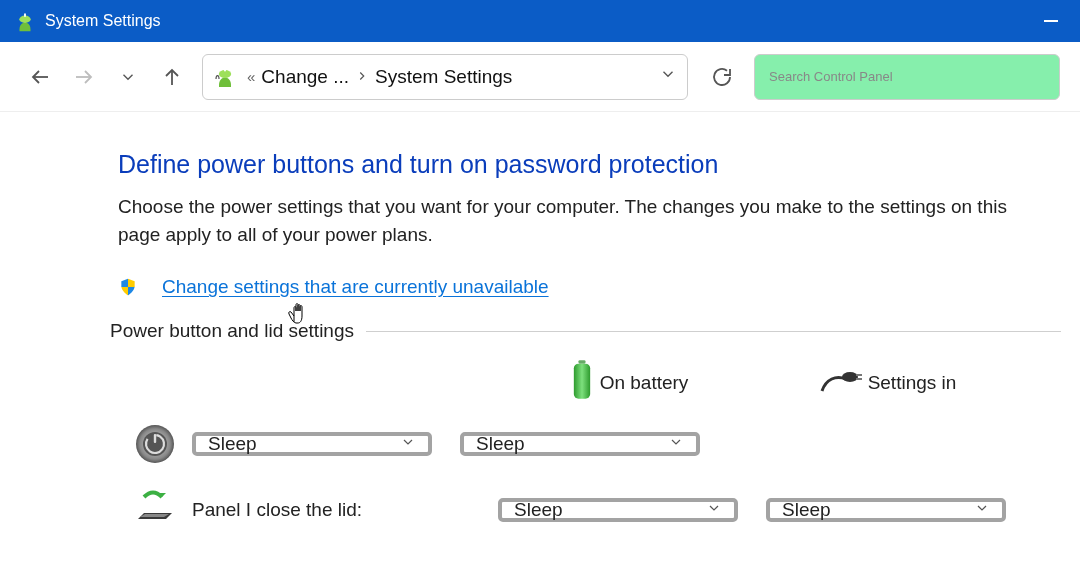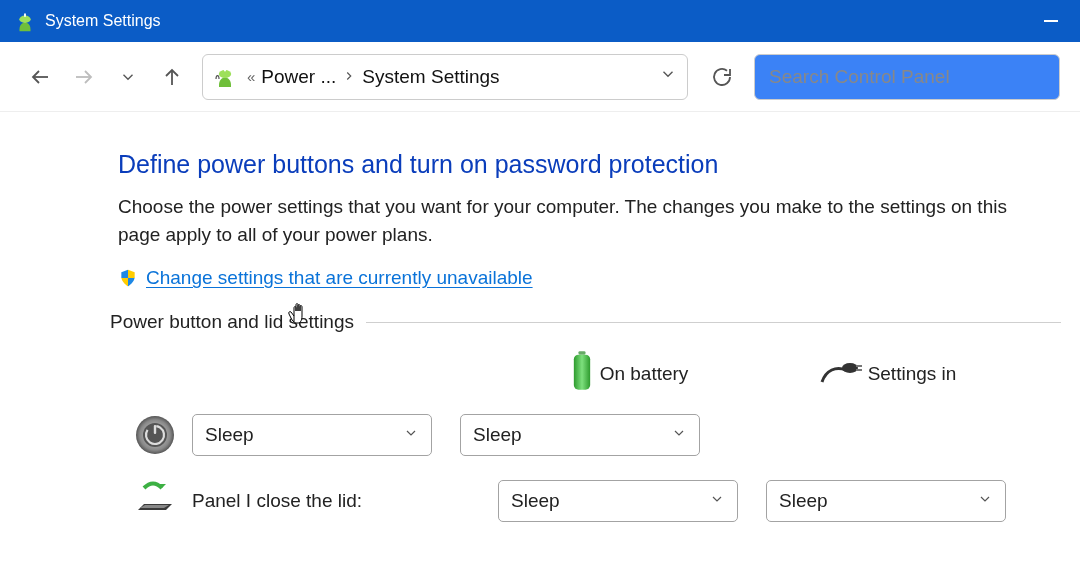--- a/index.html
+++ b/index.html
@@ -69,23 +69,23 @@
     .refresh-btn { width: 44px; height: 44px; display: flex; align-items: center; justify-content: center; color: #555; margin-left: 4px; }
     .search {
       width: 306px;
       height: 46px;
       border: 1px solid #ccc;
       border-radius: 6px;
       display: flex;
       align-items: center;
       padding: 0 14px;
       margin-left: 10px;
-      font-size: 19px;
+      font-size: 13px;
       color: #888;
-      background: #3b82f6;
+      background: #86efac;
     }
     .search input {
       border: none; outline: none; width: 100%; font: inherit; color: #333; background: transparent;
     }
     .search input::placeholder { color: #888; }
 
     
     .content {
       padding: 38px 19px 0 118px;
     }
@@ -93,24 +93,24 @@
       color: #0a3dbb;
       font-size: 25px;
       font-weight: 400;
       margin-bottom: 14px;
     }
     .desc {
       font-size: 19px;
       color: #222;
       line-height: 1.45;
       max-width: 930px;
-      margin-bottom: 19px;
+      margin-bottom: 28px;
     }
     .change-row {
-      display: flex; align-items: center; gap: 8px;
+      display: flex; align-items: center; gap: 24px;
       margin-top: 6px; margin-bottom: 4px;
     }
     .shield {
       width: 20px; height: 20px;
       position: relative;
     }
     .change-link {
       color: #0a73d9;
       font-size: 19px;
       text-decoration: underline;
@@ -144,22 +144,22 @@
     .setting-row {
       display: flex; align-items: center;
       margin-bottom: 24px;
       margin-left: 16px;
     }
     .setting-icon { width: 42px; height: 42px; margin-right: 16px; }
     .setting-label { font-size: 19px; color: #222; width: 306px; }
     .setting-row .select-wrap { width: 240px; margin-right: 28px; }
     .select {
       width: 100%;
-      height: 42px;
-      border: 1px solid #a3a3a3;
+      height: 24px;
+      border: 4px solid #a3a3a3;
       border-radius: 5px;
       display: flex; align-items: center; justify-content: space-between;
       padding: 0 12px;
       font-size: 19px;
       color: #222;
       background: #fff;
     }
     .select .chev { color: #555; }
   </style>
 </head>
@@ -208,21 +208,21 @@
   <div class="address">
     <div class="addr-icon">
       <svg viewBox="0 0 24 24" width="24" height="24">
         <path d="M6 20 C6 10 18 10 18 20 L18 22 L6 22 Z" fill="#6fbf3a"></path>
         <ellipse cx="12" cy="9" rx="6.2" ry="4" fill="#9de05a"></ellipse>
         <rect x="11" y="2.5" width="2" height="4" rx="1" fill="#fff"></rect>
         <path d="M3 14 C3 10 6 9 6 14" stroke="#555" stroke-width="1.2" fill="none"></path>
       </svg>
     </div>
     <span class="guillemet">«</span>
-    <span class="crumb-trunc">Power ...</span>
+    <span class="crumb-trunc">Change ...</span>
     <span class="chev">
       <svg width="14" height="14" viewBox="0 0 24 24" fill="none" stroke="currentColor" stroke-width="2">
           <path d="M9 6l6 6-6 6"></path>
         </svg>
     </span>
     <span class="crumb-cur">System Settings</span>
     <div class="address-spacer"></div>
     <span class="dropdown-chev">
       <svg width="18" height="18" viewBox="0 0 24 24" fill="none" stroke="currentColor" stroke-width="1.8">
           <path d="M6 9l6 6 6-6"></path>

